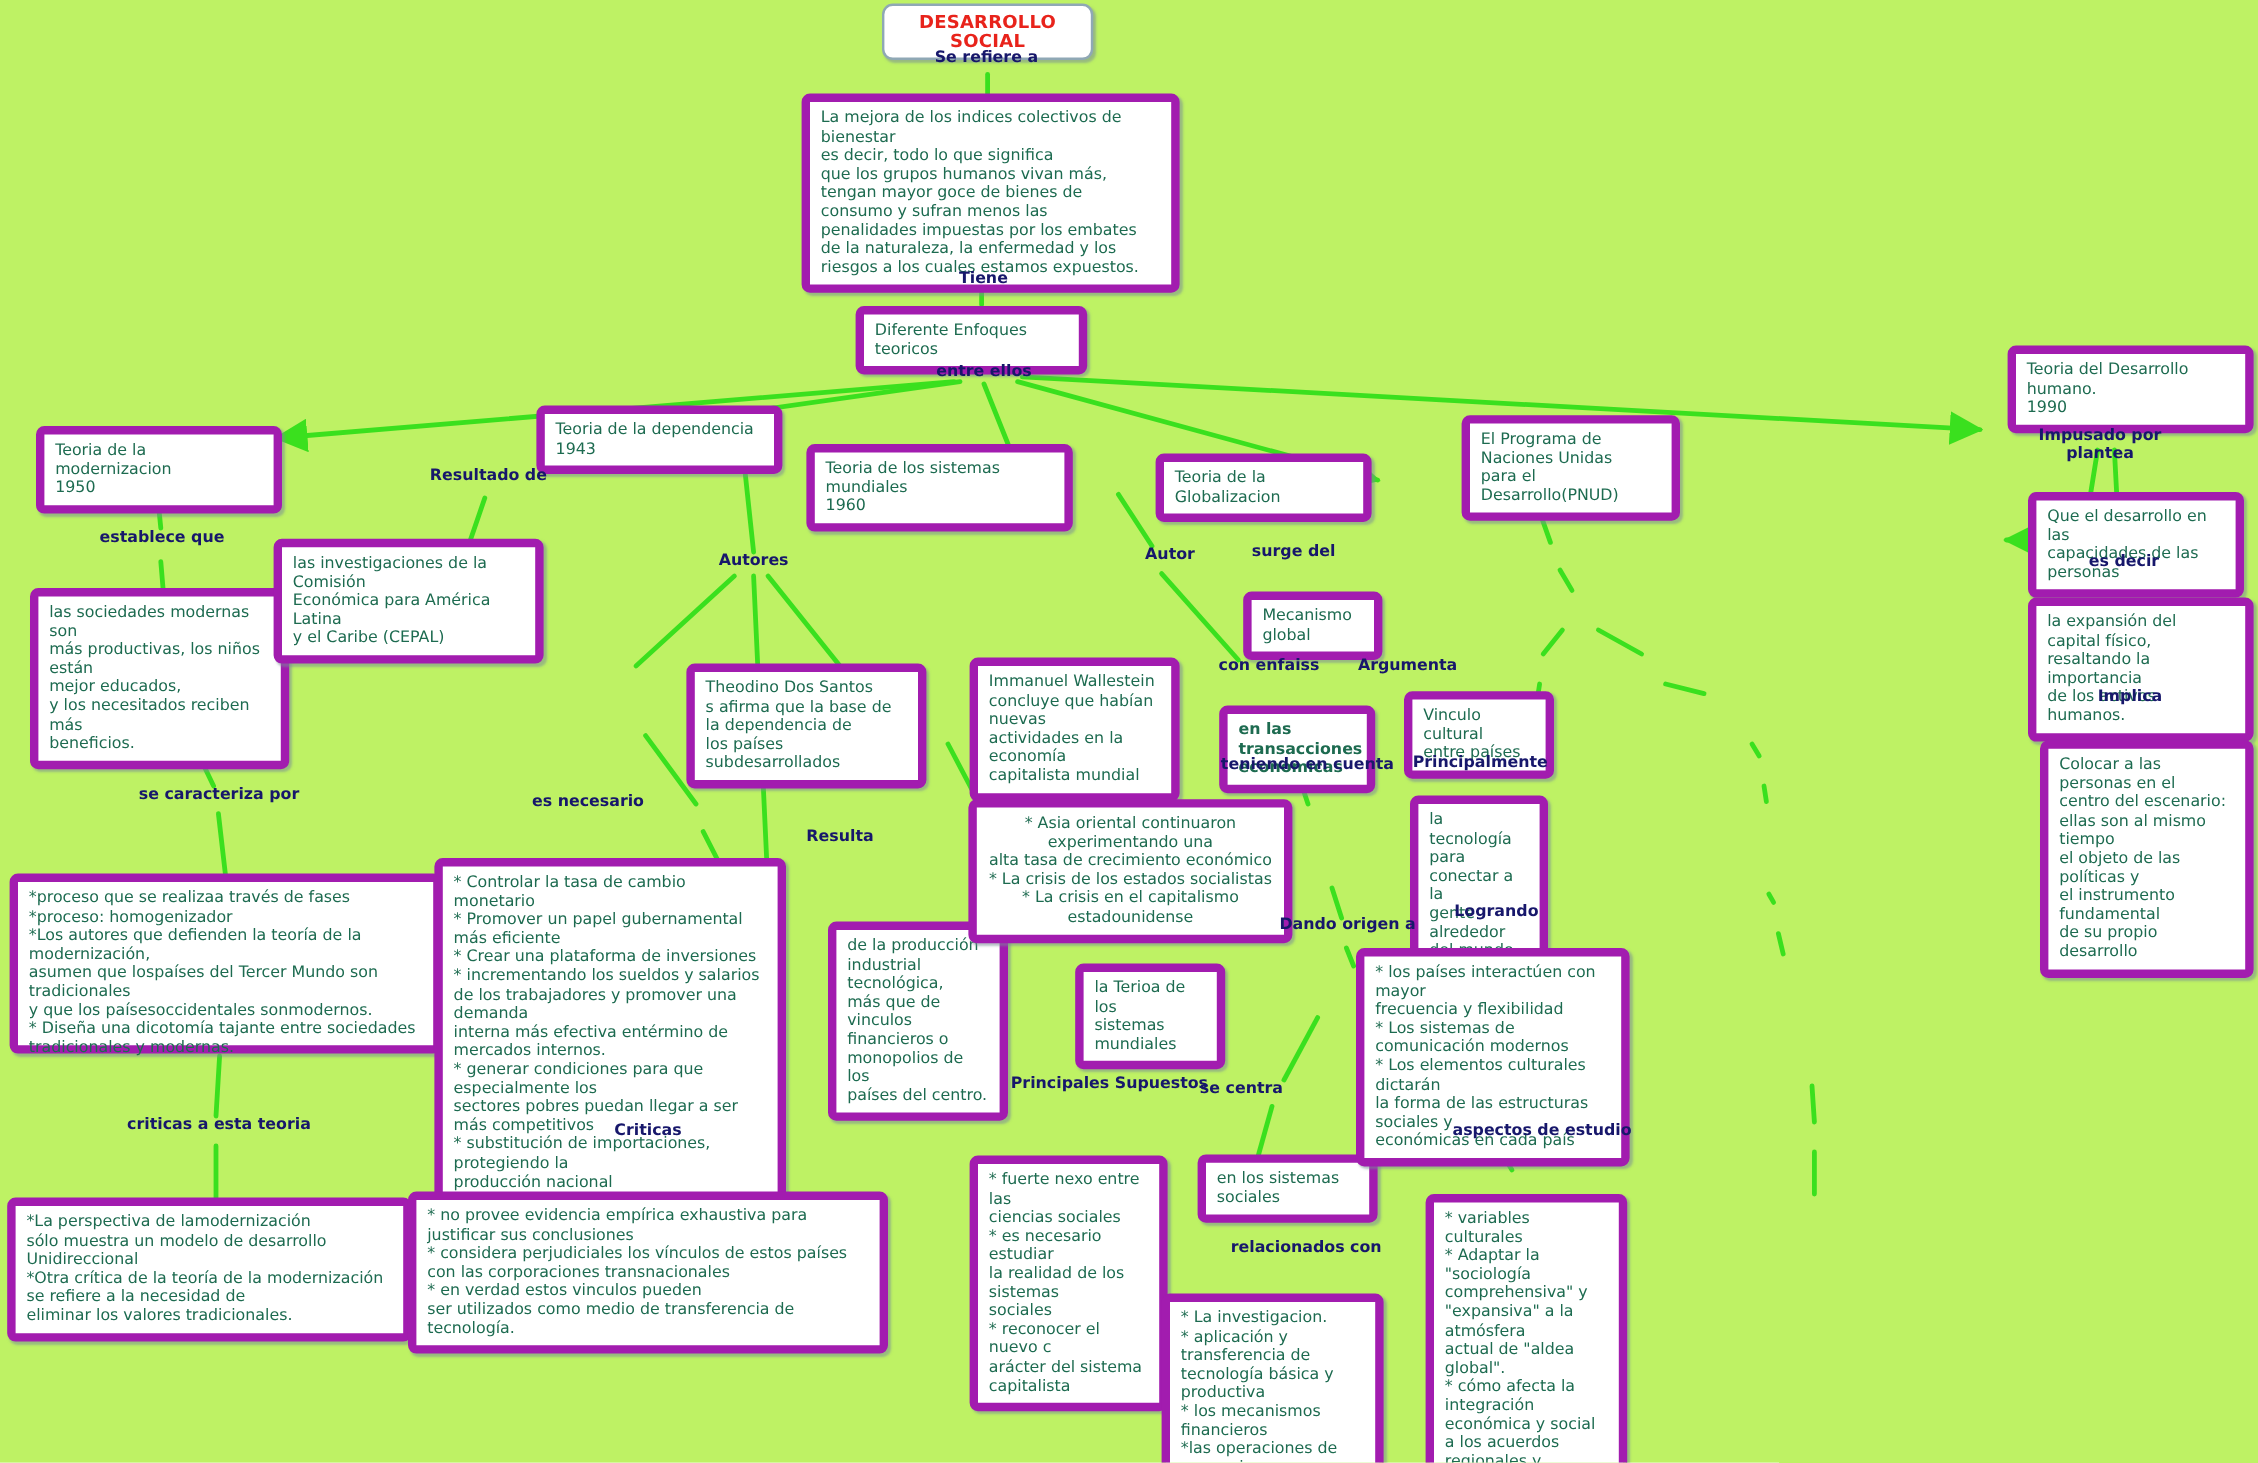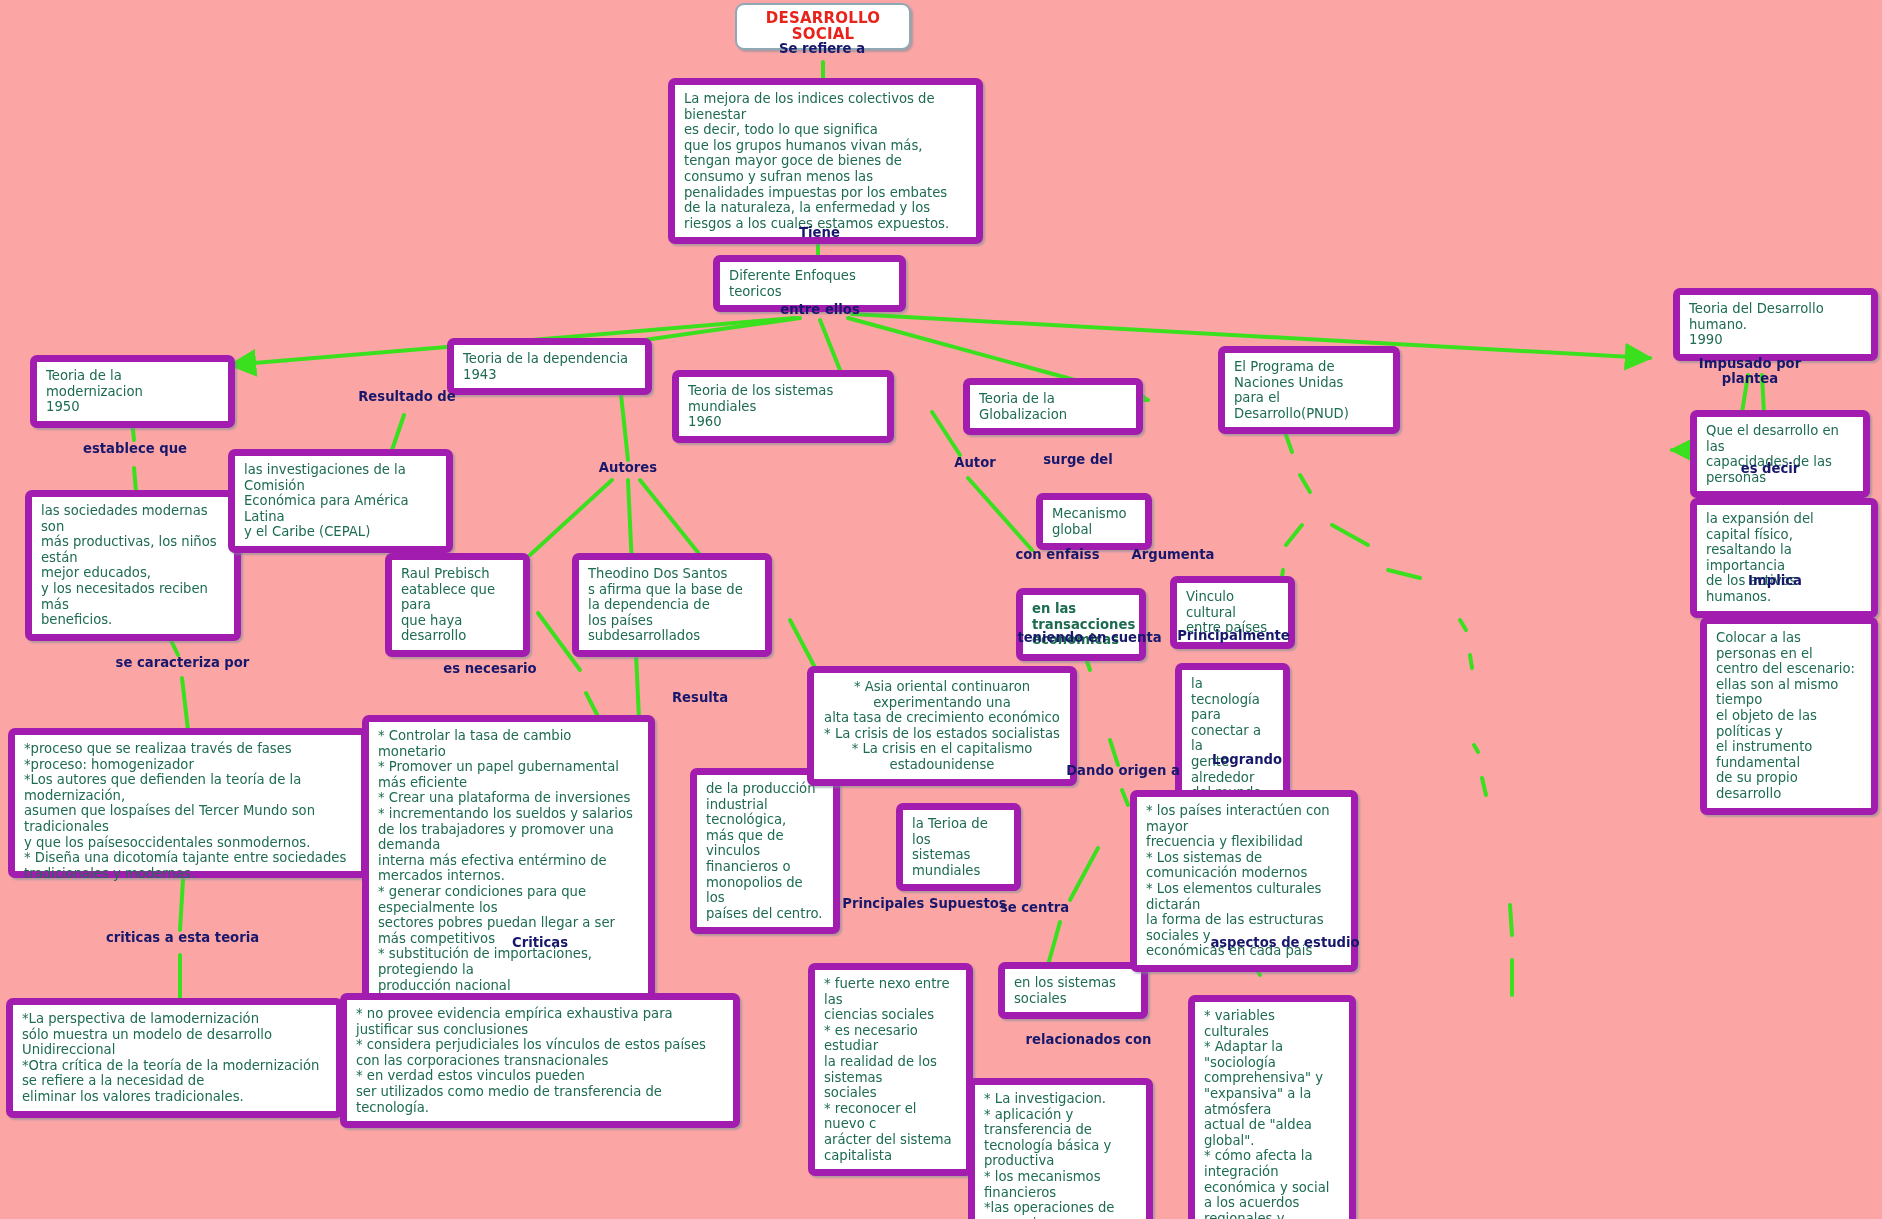--- a/index.html
+++ b/index.html
@@ -5,21 +5,21 @@
   html,body{margin:0;padding:0;background:#ffffff;}
   body{
     font-family:"DejaVu Sans","Liberation Sans",sans-serif;
     -webkit-font-smoothing:antialiased;
   }
   #map{
     position:relative;
     width:1882px;
     height:1219px;
     overflow:hidden;
-    background:#fca5a5;
+    background:#bef264;
   }
   svg#links{
     position:absolute;
     left:0;top:0;
     width:1882px;
     height:1219px;
     pointer-events:none;
   }
   .node{
     position:absolute;
@@ -209,23 +209,20 @@
 
   <div class="node" style="left:228px;top:449px;width:225px;">las investigaciones de la Comisión
 Económica para América Latina
 y el Caribe (CEPAL)</div>
 
   <div class="node" style="left:447px;top:338px;width:205px;">Teoria de la dependencia
 1943</div>
 
   <div class="linklabel" style="left:578px;top:460px;width:100px;">Autores</div>
 
-  <div class="node" style="left:385px;top:553px;width:145px;">Raul Prebisch
-eatablece que para
-que haya desarrollo</div>
 
   <div class="node" style="left:572px;top:553px;width:200px;">Theodino Dos Santos
 s afirma que la base de
 la dependencia de
 los países subdesarrollados</div>
 
   <div class="linklabel" style="left:400px;top:661px;width:180px;">es necesario</div>
 
   <div class="node" style="left:362px;top:613px;width:293px;margin-top:102px;">* Controlar la tasa de cambio monetario
 * Promover un papel gubernamental más eficiente
@@ -253,20 +250,24 @@
 más que de vinculos
 financieros o
 monopolios de los
 países del centro.</div>
 
   <div class="node" style="left:672px;top:370px;width:222px;">Teoria de los sistemas mundiales
 1960</div>
 
   <div class="linklabel" style="left:935px;top:455px;width:80px;">Autor</div>
 
+  <div class="node" style="left:808px;top:548px;width:175px;">Immanuel Wallestein
+concluye  que habían nuevas
+actividades en la economía
+capitalista mundial</div>
 
   <div class="linklabel" style="left:1002px;top:630px;width:175px;">teniendo en cuenta</div>
 
   <div class="node" style="left:807px;top:666px;width:270px;text-align:center;">* Asia oriental continuaron experimentando una
 alta tasa de crecimiento económico
 * La crisis de los estados socialistas
 * La crisis en el capitalismo estadounidense</div>
 
   <div class="linklabel" style="left:1048px;top:763px;width:150px;">Dando origen a</div>
 

